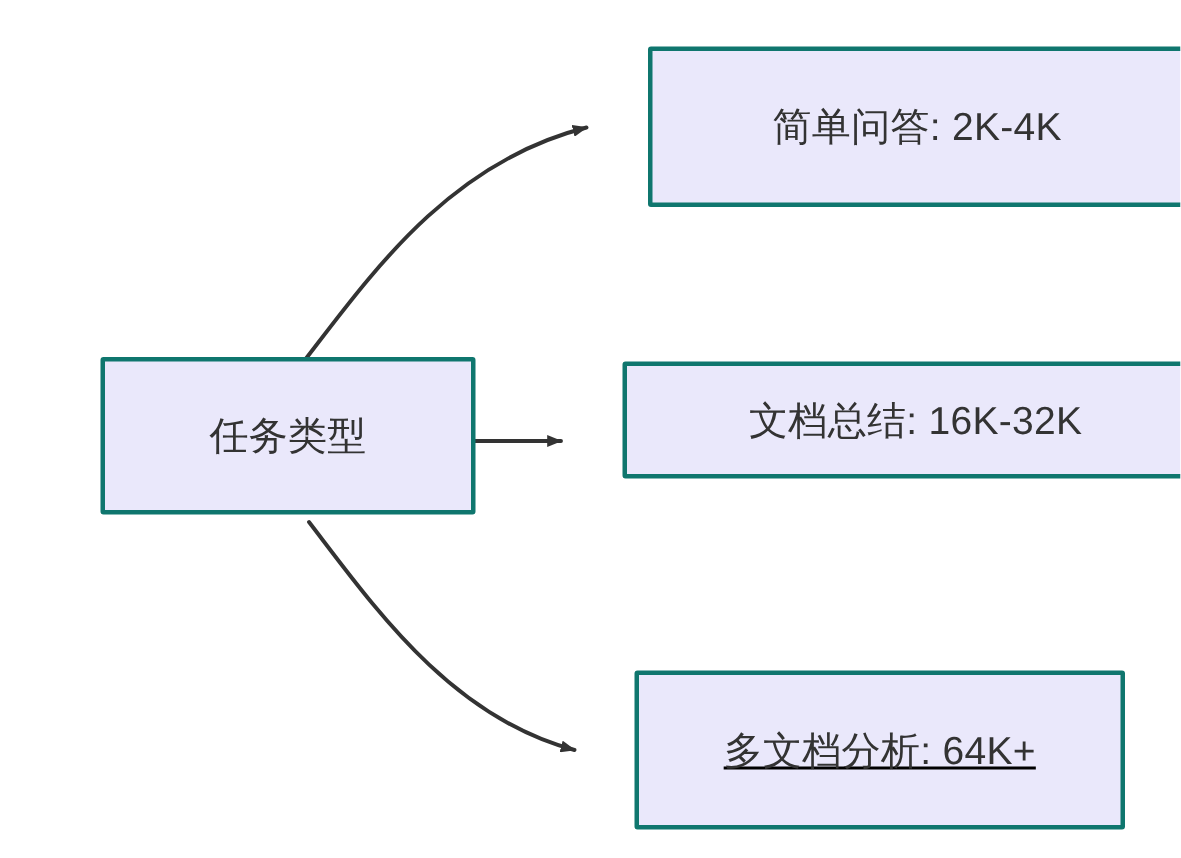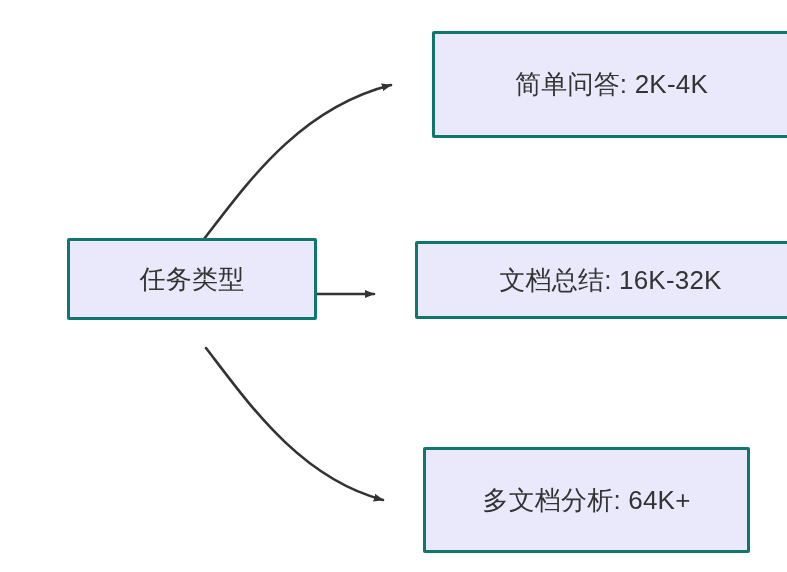--- a/index.html
+++ b/index.html
@@ -41,39 +41,40 @@
     color: #333333;
     font-size: 26px;
     line-height: 1.25;
     letter-spacing: 0.2px;
     white-space: nowrap;
   }
   #node-root {
     left: 31px;
     top: 238px;
     width: 250px;
-    height: 82px;
+    height: 105px;
   }
   #node-simple-qa {
     left: 396px;
     top: 31px;
     width: 359px;
     height: 107px;
   }
   #node-doc-summary {
     left: 379px;
     top: 241px;
     width: 391px;
     height: 78px;
   }
   #node-multi-doc {
     left: 387px;
     top: 447px;
     width: 327px;
     height: 106px;
+    text-decoration: underline;
   }
 </style>
 </head>
 <body>
 
 <div id="canvas">
 
   <svg id="edge-layer" viewBox="0 0 787 572" width="787" height="572" xmlns="http://www.w3.org/2000/svg">
     <defs>
       <marker id="arrowhead" markerWidth="10" markerHeight="8" refX="9.2" refY="4" orient="auto" markerUnits="userSpaceOnUse">

